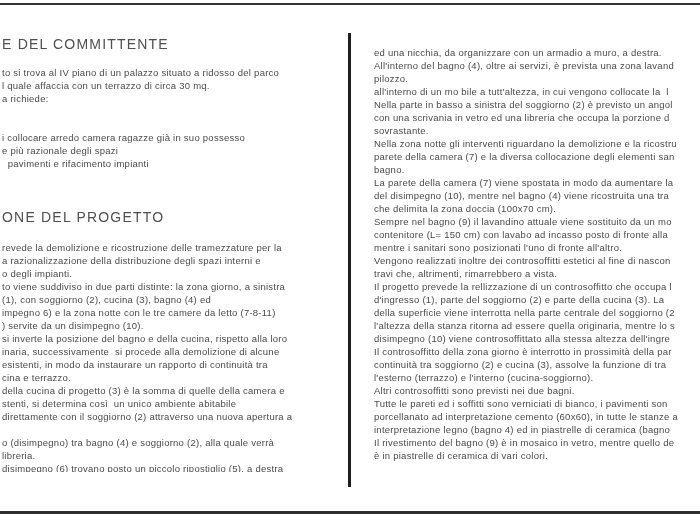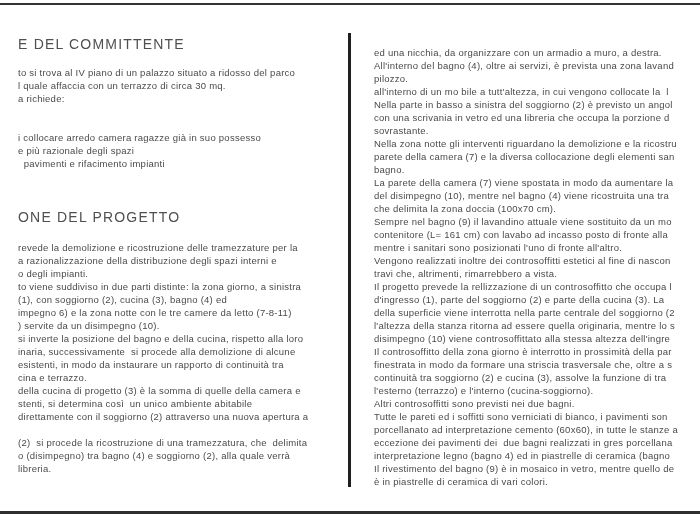--- a/index.html
+++ b/index.html
@@ -26,21 +26,21 @@
   .rule.bottom { top: 511px; height: 3px; background: #2e2e2e; }
   .divider {
     position: absolute;
     left: 348px;
     top: 33px;
     width: 3px;
     height: 454px;
     background: #1f1f1f;
   }
   .col { position: absolute; top: 0; }
-  .col.left  { left: 18px;   width: 344px; height: 472px; overflow: hidden; }
+  .col.left  { left: 2px;   width: 344px; height: 472px; overflow: hidden; }
   .col.right { left: 374px; width: 326px; height: 525px; overflow: hidden; }
   .hd {
     position: absolute;
     margin: 0;
     font-size: 14px;
     font-weight: 400;
     letter-spacing: 1.2px;
     color: #4f4f4f;
     white-space: pre;
   }
@@ -92,21 +92,20 @@
         <div class="tline">) servite da un disimpegno (10).</div>
         <div class="tline">si inverte la posizione del bagno e della cucina, rispetto alla loro</div>
         <div class="tline">inaria, successivamente  si procede alla demolizione di alcune</div>
         <div class="tline">esistenti, in modo da instaurare un rapporto di continuità tra</div>
         <div class="tline">cina e terrazzo.</div>
         <div class="tline">della cucina di progetto (3) è la somma di quelle della camera e</div>
         <div class="tline">stenti, si determina così  un unico ambiente abitabile</div>
         <div class="tline">direttamente con il soggiorno (2) attraverso una nuova apertura a</div>
       </div>
     <div class="block" id="proj2">
-        <div class="tline">(2)  si procede la ricostruzione di una tramezzatura, che  delimita</div>
         <div class="tline">o (disimpegno) tra bagno (4) e soggiorno (2), alla quale verrà</div>
         <div class="tline">libreria.</div>
         <div class="tline">disimpegno (6) trovano posto un piccolo ripostiglio (5), a destra</div>
       </div>
   </div>
 
   <div class="col right">
     <div class="block" id="rlines">
         <div class="tline">ed una nicchia, da organizzare con un armadio a muro, a destra.</div>
         <div class="tline">All'interno del bagno (4), oltre ai servizi, è prevista una zona lavand</div>
@@ -115,35 +114,33 @@
         <div class="tline">Nella parte in basso a sinistra del soggiorno (2) è previsto un angol</div>
         <div class="tline">con una scrivania in vetro ed una libreria che occupa la porzione d</div>
         <div class="tline">sovrastante.</div>
         <div class="tline">Nella zona notte gli interventi riguardano la demolizione e la ricostru</div>
         <div class="tline">parete della camera (7) e la diversa collocazione degli elementi san</div>
         <div class="tline">bagno.</div>
         <div class="tline">La parete della camera (7) viene spostata in modo da aumentare la</div>
         <div class="tline">del disimpegno (10), mentre nel bagno (4) viene ricostruita una tra</div>
         <div class="tline">che delimita la zona doccia (100x70 cm).</div>
         <div class="tline">Sempre nel bagno (9) il lavandino attuale viene sostituito da un mo</div>
-        <div class="tline">contenitore (L= 161 cm) con lavabo ad incasso posto di fronte alla</div>
+        <div class="tline">contenitore (L= 150 cm) con lavabo ad incasso posto di fronte alla</div>
         <div class="tline">mentre i sanitari sono posizionati l'uno di fronte all'altro.</div>
         <div class="tline">Vengono realizzati inoltre dei controsoffitti estetici al fine di nascon</div>
         <div class="tline">travi che, altrimenti, rimarrebbero a vista.</div>
         <div class="tline">Il progetto prevede la rellizzazione di un controsoffitto che occupa l</div>
         <div class="tline">d'ingresso (1), parte del soggiorno (2) e parte della cucina (3). La</div>
         <div class="tline">della superficie viene interrotta nella parte centrale del soggiorno (2</div>
         <div class="tline">l'altezza della stanza ritorna ad essere quella originaria, mentre lo s</div>
         <div class="tline">disimpegno (10) viene controsoffittato alla stessa altezza dell'ingre</div>
         <div class="tline">Il controsoffitto della zona giorno è interrotto in prossimità della par</div>
-        <div class="tline">finestrata in modo da formare una striscia trasversale che, oltre a s</div>
         <div class="tline">continuità tra soggiorno (2) e cucina (3), assolve la funzione di tra</div>
         <div class="tline">l'esterno (terrazzo) e l'interno (cucina-soggiorno).</div>
         <div class="tline">Altri controsoffitti sono previsti nei due bagni.</div>
         <div class="tline">Tutte le pareti ed i soffitti sono verniciati di bianco, i pavimenti son</div>
         <div class="tline">porcellanato ad interpretazione cemento (60x60), in tutte le stanze a</div>
-        <div class="tline">eccezione dei pavimenti dei  due bagni realizzati in gres porcellana</div>
         <div class="tline">interpretazione legno (bagno 4) ed in piastrelle di ceramica (bagno</div>
         <div class="tline">Il rivestimento del bagno (9) è in mosaico in vetro, mentre quello de</div>
         <div class="tline">è in piastrelle di ceramica di vari colori.</div>
       </div>
   </div>
 </div>
 
 </body></html>

